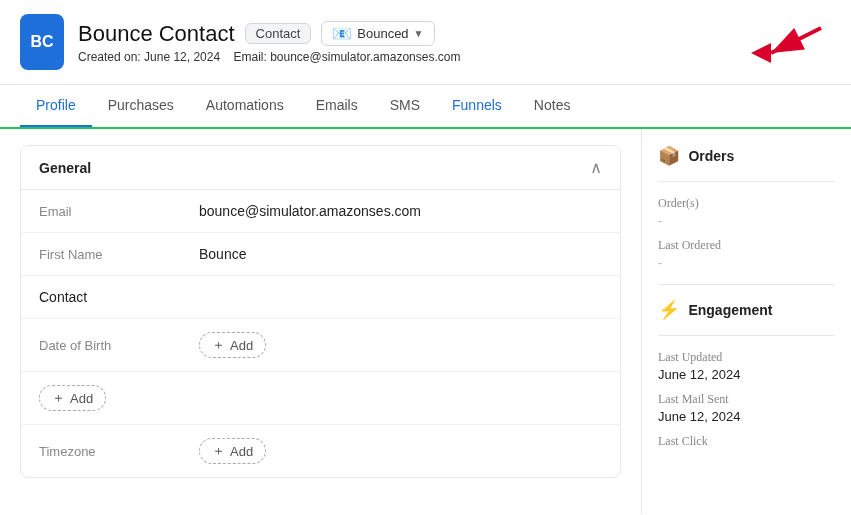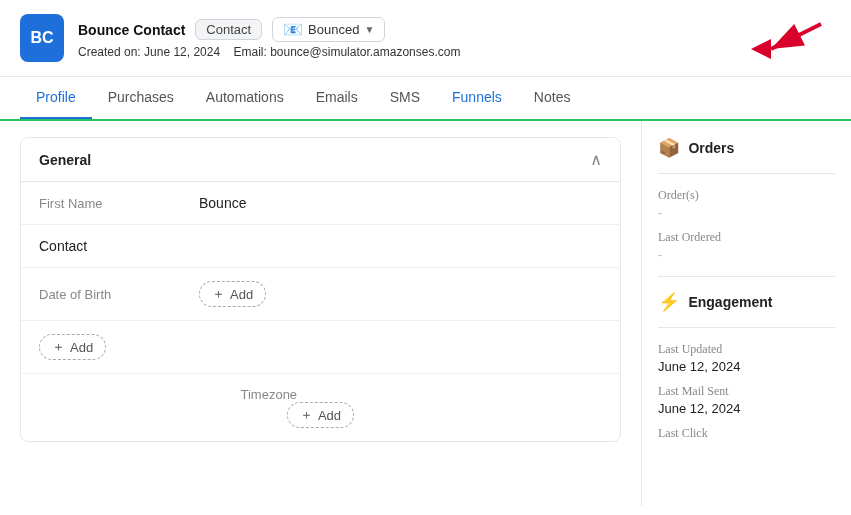--- a/index.html
+++ b/index.html
@@ -7,30 +7,30 @@
 
     
     .header {
       display: flex;
       align-items: center;
       padding: 14px 20px;
       border-bottom: 1px solid #e5e7eb;
       gap: 14px;
     }
     .avatar {
-      width: 44px; height: 48px;
+      width: 44px; height: 56px;
       background: #1e6fd9;
       border-radius: 8px;
       display: flex; align-items: center; justify-content: center;
       color: #fff; font-weight: 700; font-size: 16px;
       flex-shrink: 0;
     }
     .header-info { display: flex; flex-direction: column; gap: 3px; }
     .header-title { display: flex; align-items: center; gap: 10px; }
-    .contact-name { font-size: 14px; font-weight: 700; color: #111; }
+    .contact-name { font-size: 22px; font-weight: 400; color: #111; }
     .contact-badge {
       background: #f3f4f6;
       border: 1px solid #d1d5db;
       border-radius: 6px;
       padding: 2px 10px;
       font-size: 13px;
       color: #444;
     }
     .bounced-badge {
       display: flex; align-items: center; gap: 5px;
@@ -106,21 +106,21 @@
     .section-title { font-weight: 600; font-size: 14px; color: #222; }
     .collapse-icon { color: #888; font-size: 16px; cursor: pointer; }
 
     
     .field-row {
       display: flex;
       align-items: center;
       padding: 13px 18px;
       border-bottom: 1px solid #f0f0f0;
     }
-    .field-row:last-child { border-bottom: none; flex-direction: column; }
+    .field-row:last-child { border-bottom: none; }
     .field-label {
       width: 160px;
       color: #888;
       font-size: 13px;
       flex-shrink: 0;
     }
     .field-value { color: #222; font-size: 14px; }
     .add-btn {
       display: flex; align-items: center; gap: 5px;
       border: 1px dashed #aaa;
@@ -212,20 +212,24 @@
 
 <div class="main-layout">
 
   <div class="left-panel">
     <div class="section-card">
       <div class="section-header">
         <span class="section-title">General</span>
         <span class="collapse-icon">∧</span>
       </div>
 
+      <div class="field-row">
+        <span class="field-label">Email</span>
+        <span class="field-value">bounce@simulator.amazonses.com</span>
+      </div>
 
       <div class="field-row">
         <span class="field-label">First Name</span>
         <span class="field-value">Bounce</span>
       </div>
 
       <div class="field-row">
         <span class="field-value">Contact</span>
       </div>
 

